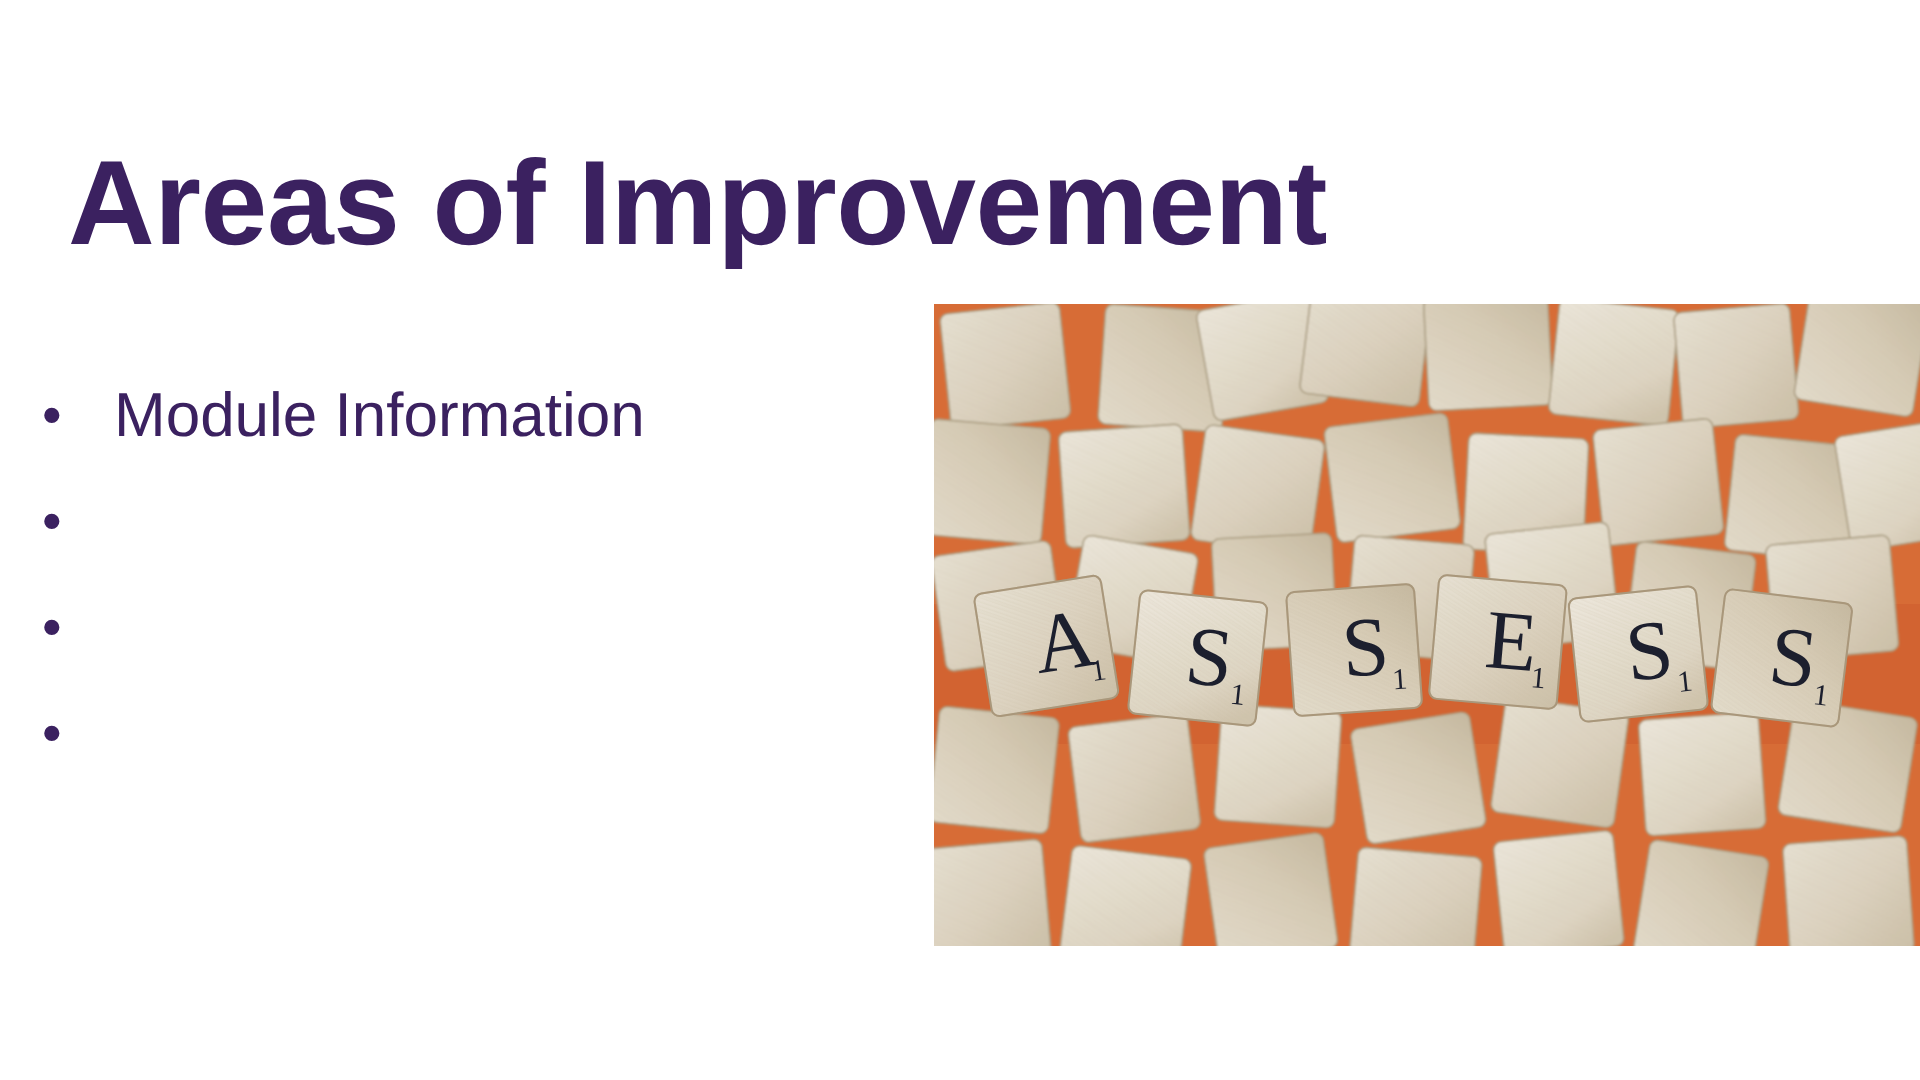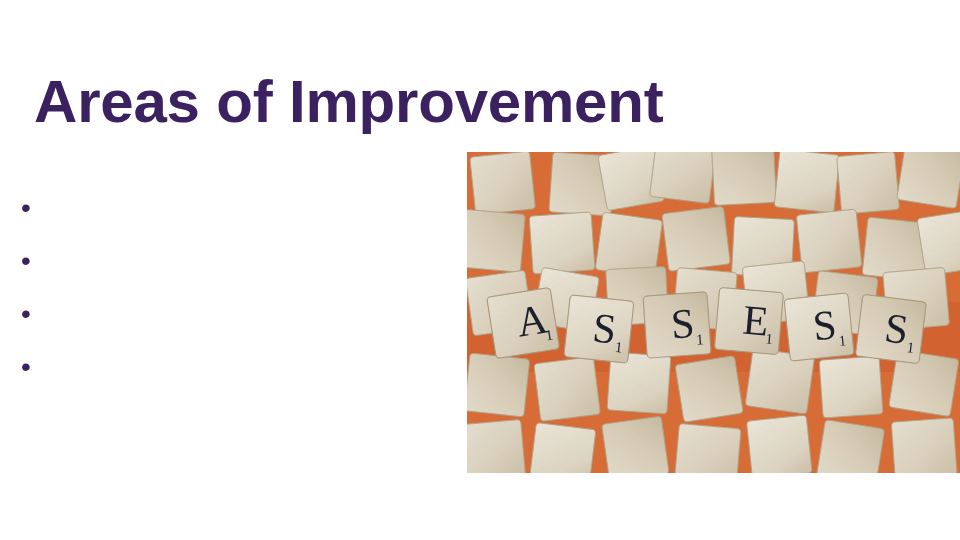--- a/index.html
+++ b/index.html
@@ -87,20 +87,21 @@
 </head>
 <body>
 
 <div id="slide">
 
   <h1 id="slide-title">Areas of Improvement</h1>
 
   <ul id="bullet-list">
     <li>
       <span class="bullet-glyph">•</span>
+      <span class="bullet-label">Module Information</span>
     </li>
     <li>
       <span class="bullet-glyph">•</span>
     </li>
     <li>
       <span class="bullet-glyph">•</span>
     </li>
     <li>
       <span class="bullet-glyph">•</span>
     </li>

